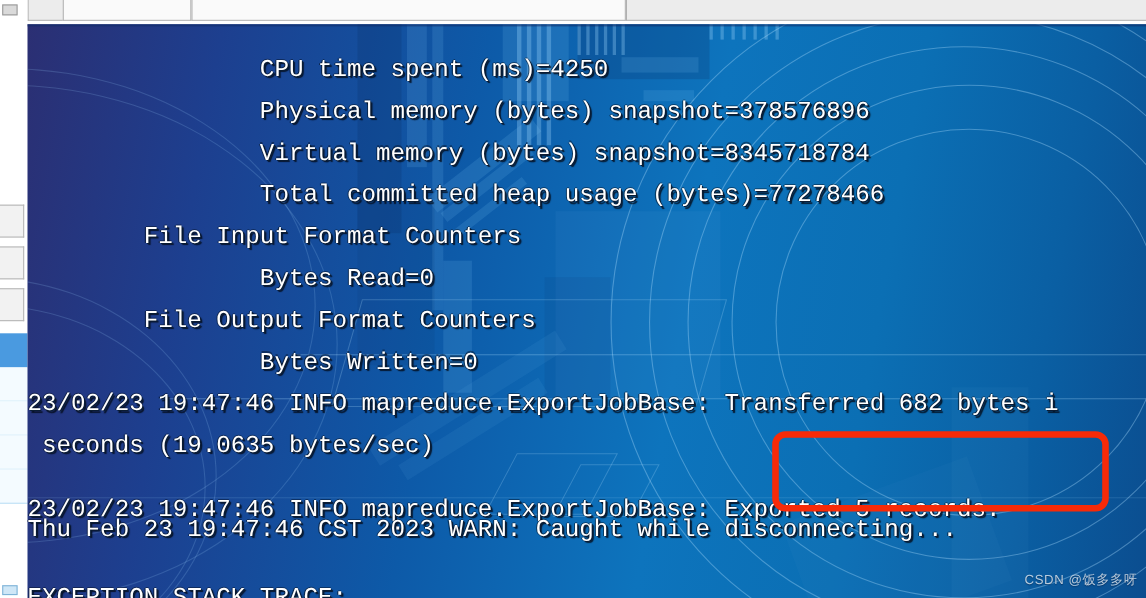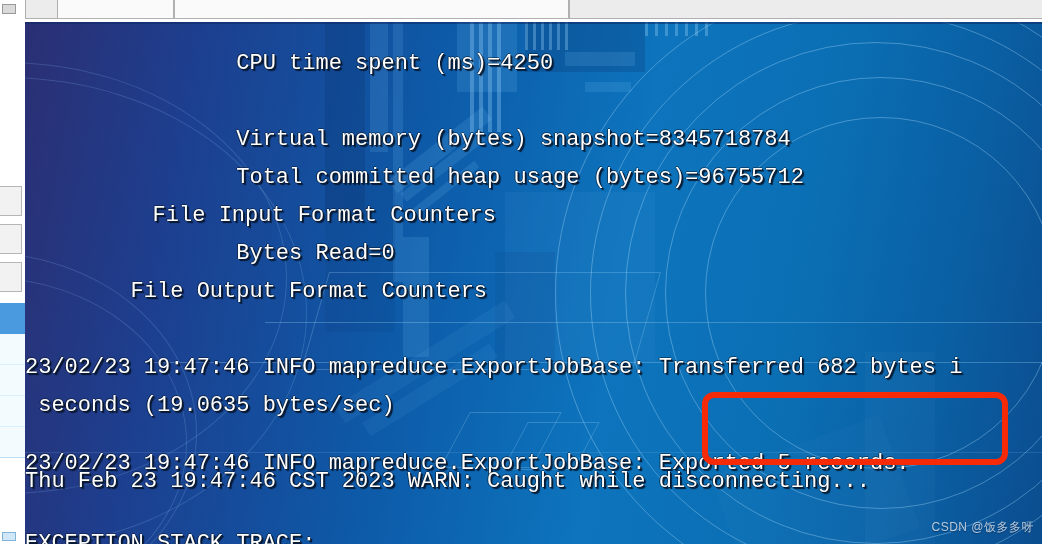--- a/index.html
+++ b/index.html
@@ -162,25 +162,27 @@
     <div class="pquad" style="left:430px;top:390px;width:90px;height:54px;transform:skewX(-28deg);"></div>
     <div class="pquad" style="left:490px;top:400px;width:70px;height:46px;transform:skewX(-28deg);"></div>
     <div class="pline" style="left:0px;top:430px;width:1017px;opacity:.45;"></div>
     <div class="circ" style="left:700px;top:420px;width:180px;height:120px;opacity:.25;transform:rotate(-20deg);"></div>
     <div class="circ" style="left:840px;top:330px;width:70px;height:210px;opacity:.3;"></div>
   </div>
   <div class="wall-top-edge"></div>
 
   <div class="console">
     <div class="ln" style="top:30px;">                CPU time spent (ms)=4250</div>
+    <div class="ln" style="top:68px;">                Physical memory (bytes) snapshot=378576896</div>
     <div class="ln" style="top:106px;">                Virtual memory (bytes) snapshot=8345718784</div>
-    <div class="ln" style="top:144px;">                Total committed heap usage (bytes)=96755712</div>
-    <div class="ln" style="top:182px;padding-left:22px;">        File Input Format Counters</div>
+    <div class="ln" style="top:144px;">                Total committed heap usage (bytes)=77278466</div>
+    <div class="ln" style="top:182px;">        File Input Format Counters</div>
     <div class="ln" style="top:220px;">                Bytes Read=0</div>
     <div class="ln" style="top:258px;">        File Output Format Counters</div>
+    <div class="ln" style="top:296px;">                Bytes Written=0</div>
     <div class="ln" style="top:334px;">23/02/23 19:47:46 INFO mapreduce.ExportJobBase: Transferred 682 bytes i</div>
     <div class="ln" style="top:372px;"> seconds (19.0635 bytes/sec)</div>
     <div class="ln" style="top:410px;margin-top:20px;">23/02/23 19:47:46 INFO mapreduce.ExportJobBase: Exported 5 records.</div>
     <div class="ln" style="top:448px;">Thu Feb 23 19:47:46 CST 2023 WARN: Caught while disconnecting...</div>
     <div class="ln" style="top:510px;">EXCEPTION STACK TRACE:</div>
   </div>
 
   <div class="redbox" title="Exported 5 records."></div>
 
   <div class="watermark">CSDN @饭多多呀</div>

